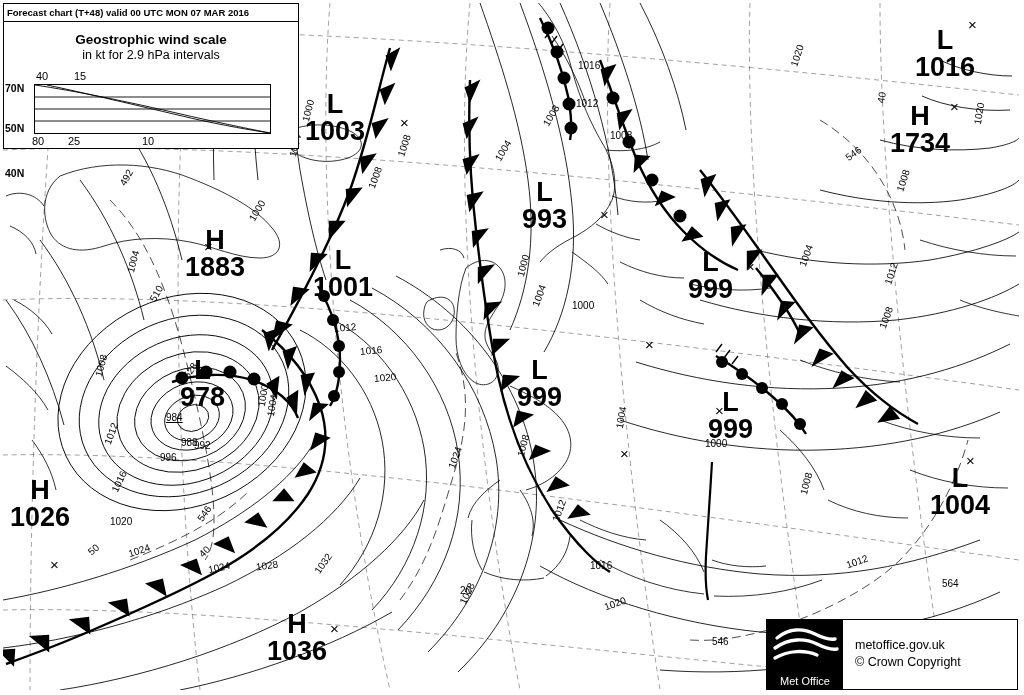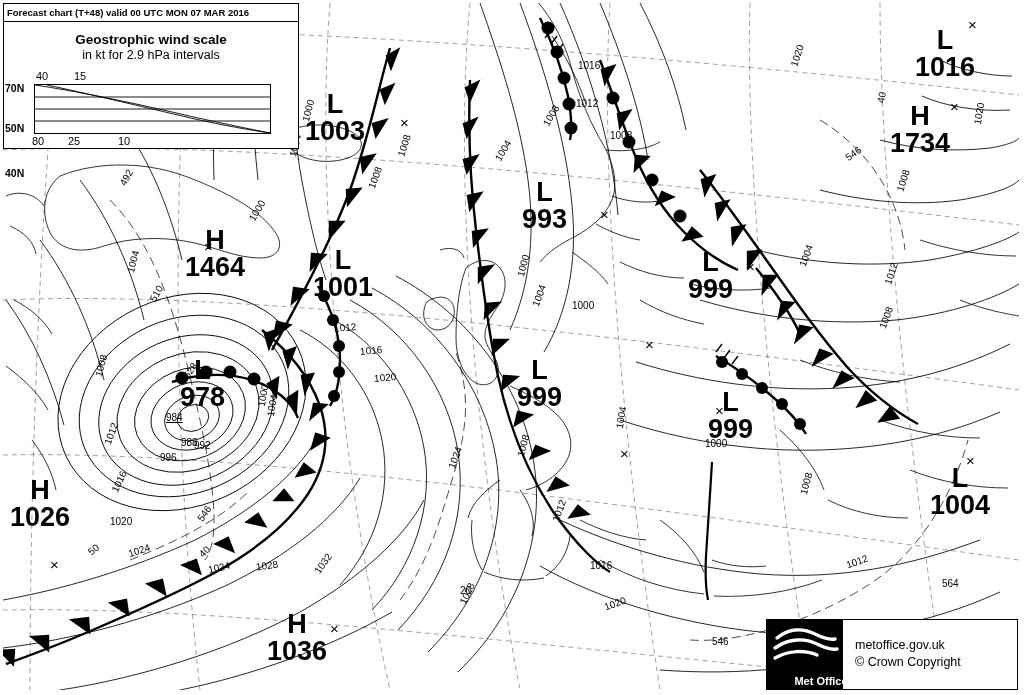--- a/index.html
+++ b/index.html
@@ -129,22 +129,21 @@
     flex: 0 0 76px;
   }
   #logo-wordmark {
     position: absolute;
     bottom: 2px;
     left: 0;
     width: 100%;
     text-align: center;
     color: #fff;
     font-size: 11px;
-    font-weight: bold;
-    margin-left: 16px;
+    font-weight: normal;
   }
   #logo-credit {
     flex: 1;
     padding-left: 12px;
     padding-top: 17px;
     font-size: 12.5px;
     color: #000;
     line-height: 1.35;
   }
   
@@ -472,21 +471,21 @@
           <line x1="0" y1="36" x2="235" y2="36"></line>
           <path d="M 0 0 C 40 6, 90 16, 150 30 C 185 38, 215 44, 235 48"></path>
           <path d="M 12 0 C 50 8, 100 20, 160 34 C 196 42, 222 46, 235 48"></path>
         </g>
       </svg>
     </div>
 
     <div id="wind-bottom-labels">
       <span style="left:6px;">80</span>
       <span style="left:42px;">25</span>
-      <span style="left:92px;">10</span>
+      <span style="left:116px;">10</span>
     </div>
   </div>
 
   <div id="logo-box">
     <div id="logo-mark">
       <svg width="76" height="50" viewBox="0 0 76 50">
         <g stroke="#fff" fill="none" stroke-width="3.4" stroke-linecap="round">
           <path d="M 10 18 C 22 8, 36 8, 48 14 C 56 18, 62 20, 68 19"></path>
           <path d="M 8 28 C 22 18, 38 18, 50 24 C 58 28, 64 30, 70 29"></path>
           <path d="M 8 38 C 22 30, 38 30, 50 35"></path>
@@ -512,21 +511,21 @@
       <div class="sys" style="left: 890px; top: 104px;">
         <span class="sym">H</span>
         <span class="val">1734</span>
       </div>
       <div class="sys" style="left: 522px; top: 180px;">
         <span class="sym">L</span>
         <span class="val">993</span>
       </div>
       <div class="sys" style="left: 185px; top: 228px;">
         <span class="sym">H</span>
-        <span class="val">1464</span>
+        <span class="val">1883</span>
       </div>
       <div class="sys" style="left: 313px; top: 248px;">
         <span class="sym">L</span>
         <span class="val">1001</span>
       </div>
       <div class="sys" style="left: 688px; top: 250px;">
         <span class="sym">L</span>
         <span class="val">999</span>
       </div>
       <div class="sys" style="left: 180px; top: 358px;">

